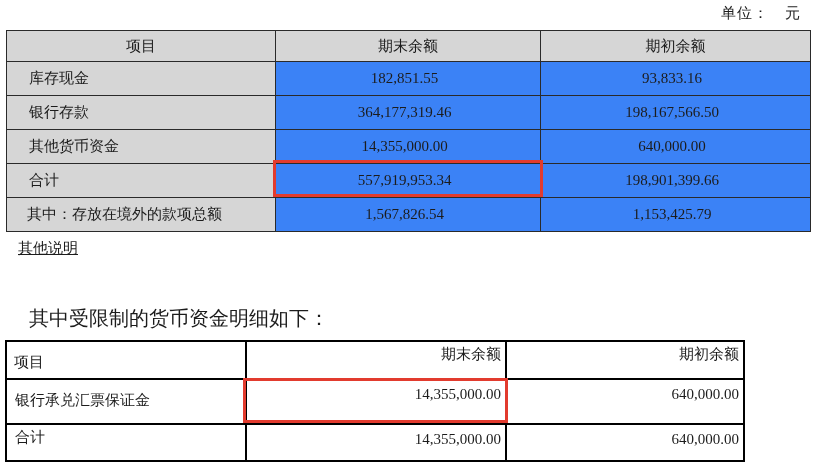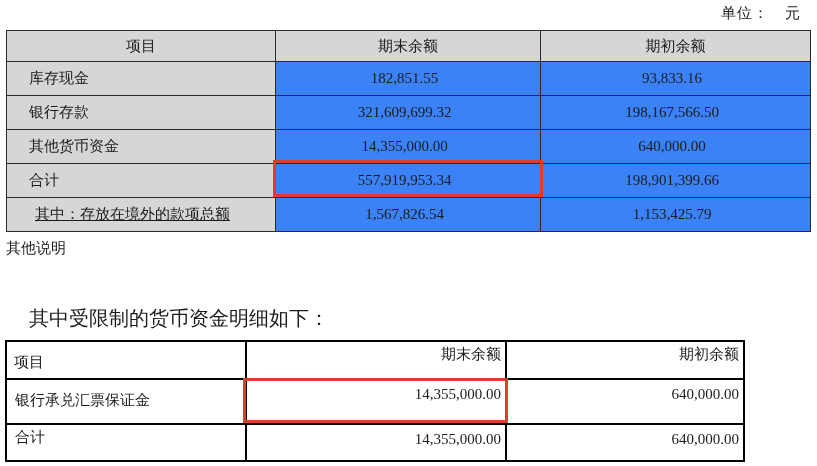--- a/index.html
+++ b/index.html
@@ -17,23 +17,23 @@
     font-size:15px; letter-spacing:1px;
   }
   table { border-collapse:collapse; table-layout:fixed; position:absolute; }
   
   .t1 { left:6px; top:30px; width:804px; font-size:15px; }
   .t1 td { border:1px solid #2a2a2a; vertical-align:middle; overflow:hidden; white-space:nowrap; }
   .t1 .hdr td { background:#d6d6d6; text-align:center; height:31px; }
   .t1 .row td { height:34px; }
   .t1 .c-label { background:#d6d6d6; text-align:left; padding-left:22px; }
   .t1 .c-num { background:#3b82f6; text-align:center; padding-right:7px; }
-  .t1 .indent { padding-left:28px;text-decoration:underline; }
+  .t1 .indent { padding-left:20px; }
   
-  .other-note { position:absolute; left:6px; top:239px; font-size:15px; }
+  .other-note { position:absolute; left:18px; top:239px; font-size:15px;text-decoration:underline; }
   .restricted-caption { position:absolute; left:29px; top:305px; font-size:20px; }
   
   .t2 { left:5px; top:340px; width:738px; font-size:15px; }
   .t2 td { border:2px solid #000000; overflow:hidden; white-space:nowrap; background:#fff; }
   .t2 .hdr td { height:38px; }
   .t2 .h-item { vertical-align:bottom; text-align:left; padding:2px 6px 6px 7px; }
   .t2 .h-num  { vertical-align:top; text-align:right; padding:3px 4px 0 0; }
   .t2 .r1 td { height:45px; }
   .t2 .r2 td { height:37px; }
   .t2 .c-label { vertical-align:bottom; text-align:left; padding:2px 6px 13px 8px; }
@@ -83,21 +83,21 @@
       <td>期末余额</td>
       <td>期初余额</td>
     </tr>
     <tr class="row">
       <td class="c-label">库存现金</td>
       <td class="c-num">182,851.55</td>
       <td class="c-num">93,833.16</td>
     </tr>
     <tr class="row">
       <td class="c-label">银行存款</td>
-      <td class="c-num">321,609,699.32</td>
+      <td class="c-num">364,177,319.46</td>
       <td class="c-num">198,167,566.50</td>
     </tr>
     <tr class="row">
       <td class="c-label">其他货币资金</td>
       <td class="c-num">14,355,000.00</td>
       <td class="c-num">640,000.00</td>
     </tr>
     <tr class="row">
       <td class="c-label">合计</td>
       <td class="c-num">557,919,953.34</td>

